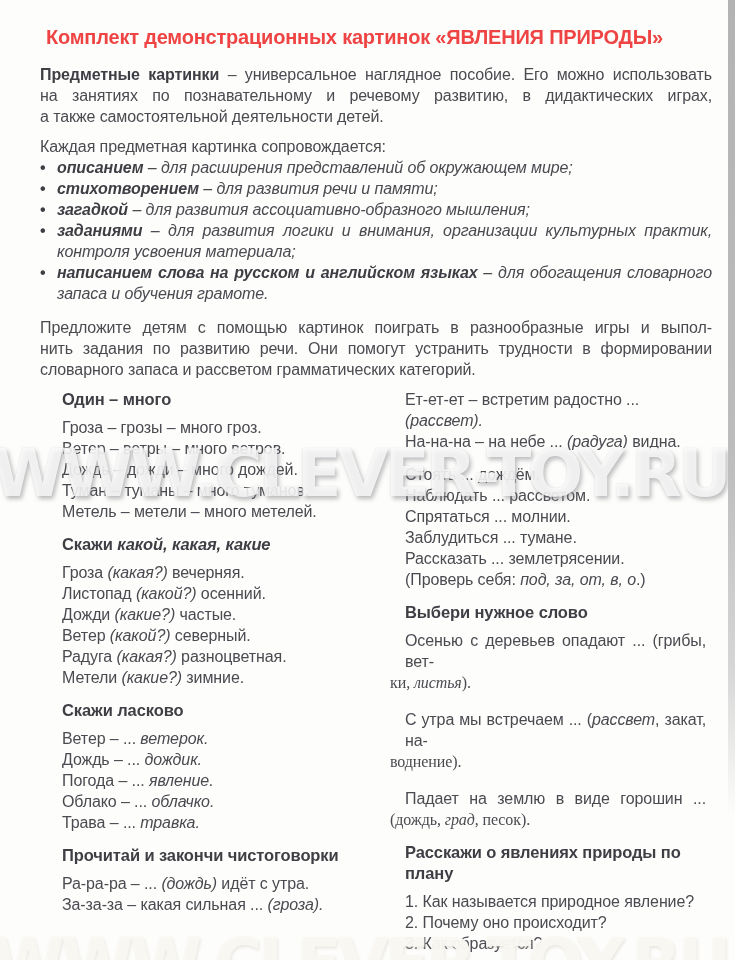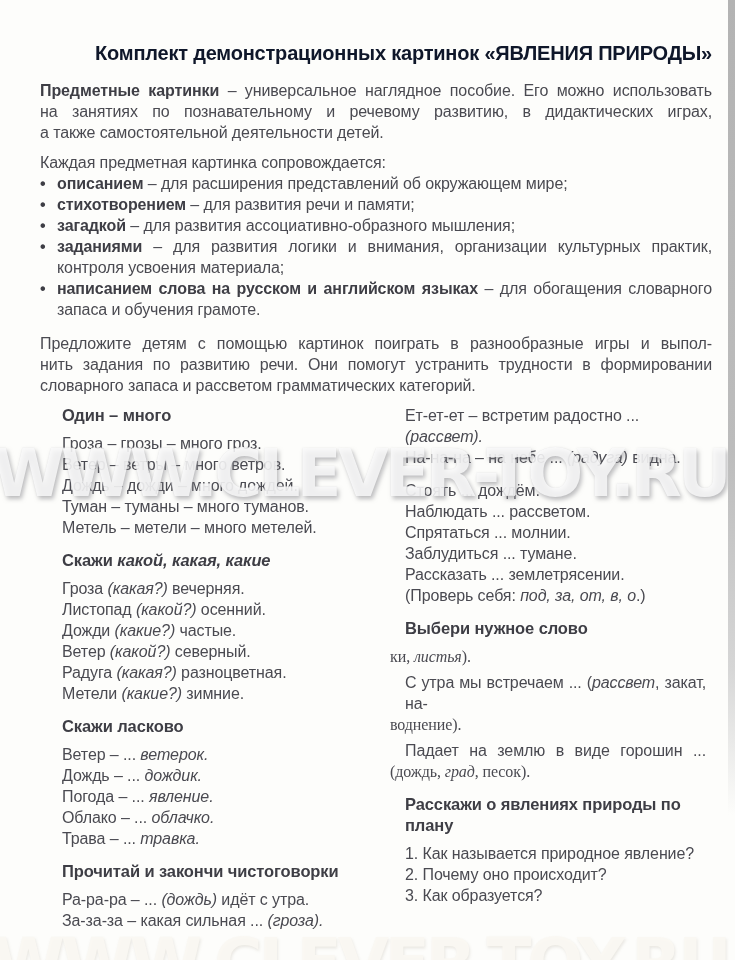--- a/index.html
+++ b/index.html
@@ -4,42 +4,42 @@
 <style>
   html,body{margin:0;padding:0;}
   body{
     width:735px;height:960px;overflow:hidden;position:relative;
     background:#fdfdfb;
     font-family:"Liberation Sans","DejaVu Sans",sans-serif;
     color:#4a4a51;
   }
   .page{position:absolute;inset:0;padding:25px 23px 0 40px;box-sizing:border-box;}
   .title{
-    font-size:20px;line-height:24px;font-weight:bold;color:#0f172a;
-    text-align:right;white-space:nowrap;letter-spacing:-0.2px;
-    margin:16px 0 15px 6px;
+    font-size:20px;line-height:24px;font-weight:bold;color:#ef4444;
+    text-align:left;white-space:nowrap;letter-spacing:-0.2px;
+    margin:0 0 15px 6px;
   }
   .tl{font-size:16px;line-height:21px;letter-spacing:-0.1px;}
   .jl{text-align:justify;text-align-last:justify;}
   .b,.sec-title{font-weight:bold;color:#3e3e45;}
   .i{font-style:italic;}
   .para{margin:0 0 9px;}
   .lead{margin:0;}
   .bullets{margin:0 0 13px;}
   .bullet{display:flex;}
   .dot{width:17px;flex:none;font-size:16px;line-height:21px;color:#3e3e45;font-weight:bold;}
-  .bbody{flex:1;}
+  .bbody{flex:1;font-style:italic;}
   .cols{display:flex;align-items:flex-start;margin-top:8px;}
   .col-left{width:350px;flex:none;box-sizing:border-box;padding-left:22px;}
   .col-right{flex:1;box-sizing:border-box;padding-left:15px;padding-right:6px;}
   .col-right .hang{margin-left:-15px;font-family:Liberation Serif, serif;}
   .sec{margin-top:12px;}
   .sec.first{margin-top:0;}
   .sec-title{font-size:16.5px;line-height:21px;margin-bottom:7px;}
-  .gap{margin-top:5px;}
+  .gap{margin-top:16px;}
   .watermark{
     position:absolute;left:-8px;top:441px;z-index:5;pointer-events:none;
     font-family:"DejaVu Sans",sans-serif;font-weight:bold;
     font-size:66px;line-height:1;letter-spacing:-4px;white-space:nowrap;
     color:rgba(255,255,255,0.80);
     text-shadow:2px 3px 4px rgba(128,128,134,0.50), 0 0 1px rgba(175,175,180,0.35);
   }
   .watermark.bottom{
     top:930px;color:rgba(250,248,242,0.95);
     text-shadow:1px 2px 3px rgba(210,206,198,0.45);
@@ -146,20 +146,21 @@
         <div class="sec">
           <div class="tl"><span>Стоять ... дождём.</span></div>
           <div class="tl"><span>Наблюдать ... рассветом.</span></div>
           <div class="tl"><span>Спрятаться ... молнии.</span></div>
           <div class="tl"><span>Заблудиться ... тумане.</span></div>
           <div class="tl"><span>Рассказать ... землетрясении.</span></div>
           <div class="tl"><span>(Проверь себя: </span><span class="i">под, за, от, в, о</span><span>.)</span></div>
         </div>
         <div class="sec">
           <div class="tl sec-title"><span class="b">Выбери нужное слово</span></div>
+          <div class="tl jl"><span>Осенью с деревьев опадают ... (грибы, вет-</span></div>
           <div class="tl hang"><span>ки, </span><span class="i">листья</span><span>).</span></div>
           <div class="tl jl gap"><span>С утра мы встречаем ... (</span><span class="i">рассвет</span><span>, закат, на-</span></div>
           <div class="tl hang"><span>воднение).</span></div>
           <div class="tl jl gap"><span>Падает на землю в виде горошин ...</span></div>
           <div class="tl hang"><span>(дождь, </span><span class="i">град</span><span>, песок).</span></div>
         </div>
         <div class="sec">
           <div class="tl sec-title"><span class="b">Расскажи о явлениях природы по плану</span></div>
           <div class="tl"><span>1. Как называется природное явление?</span></div>
           <div class="tl"><span>2. Почему оно происходит?</span></div>

